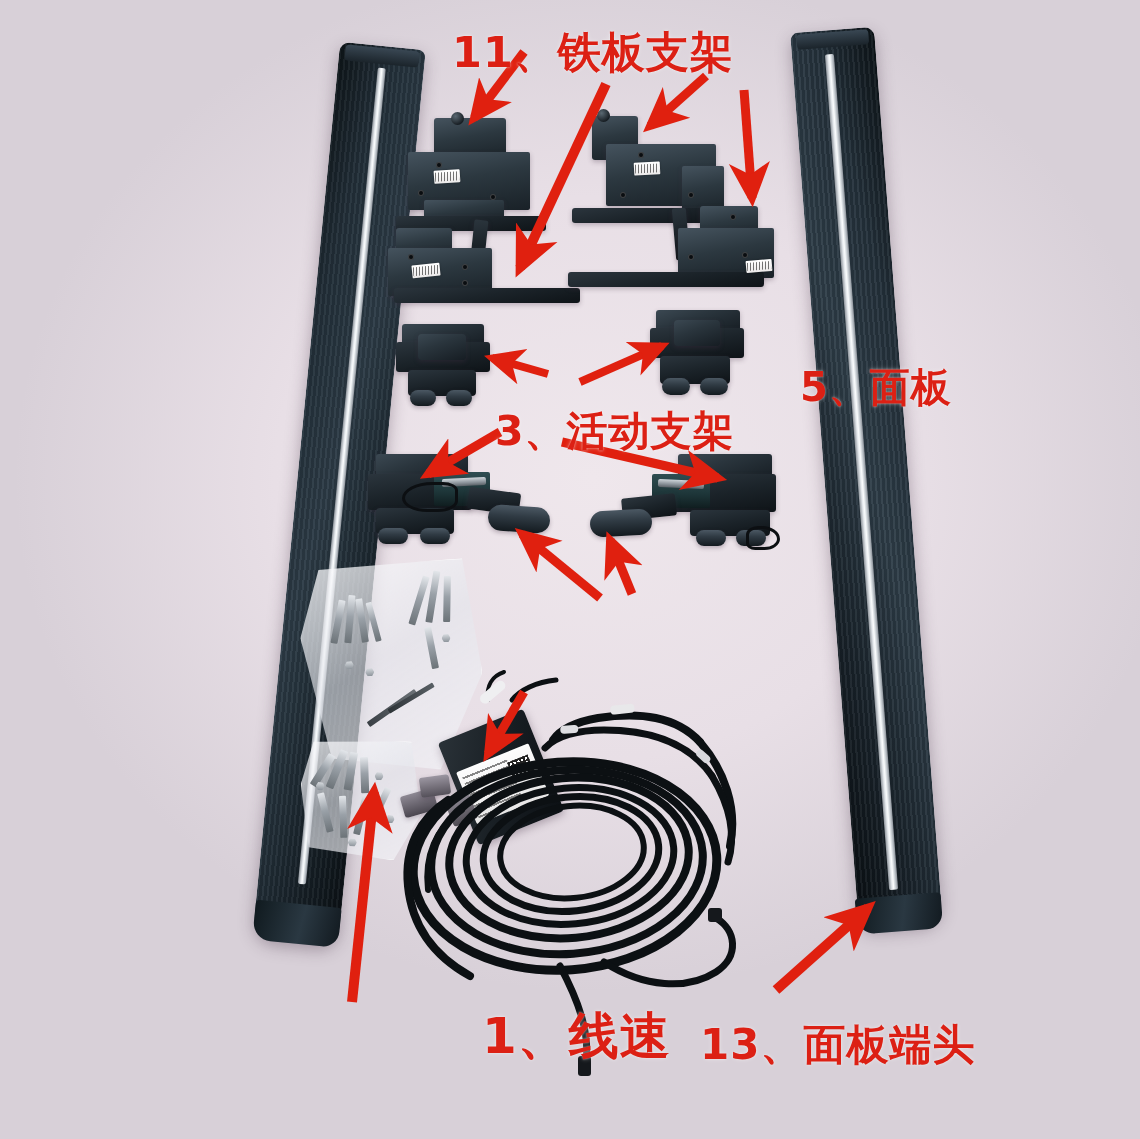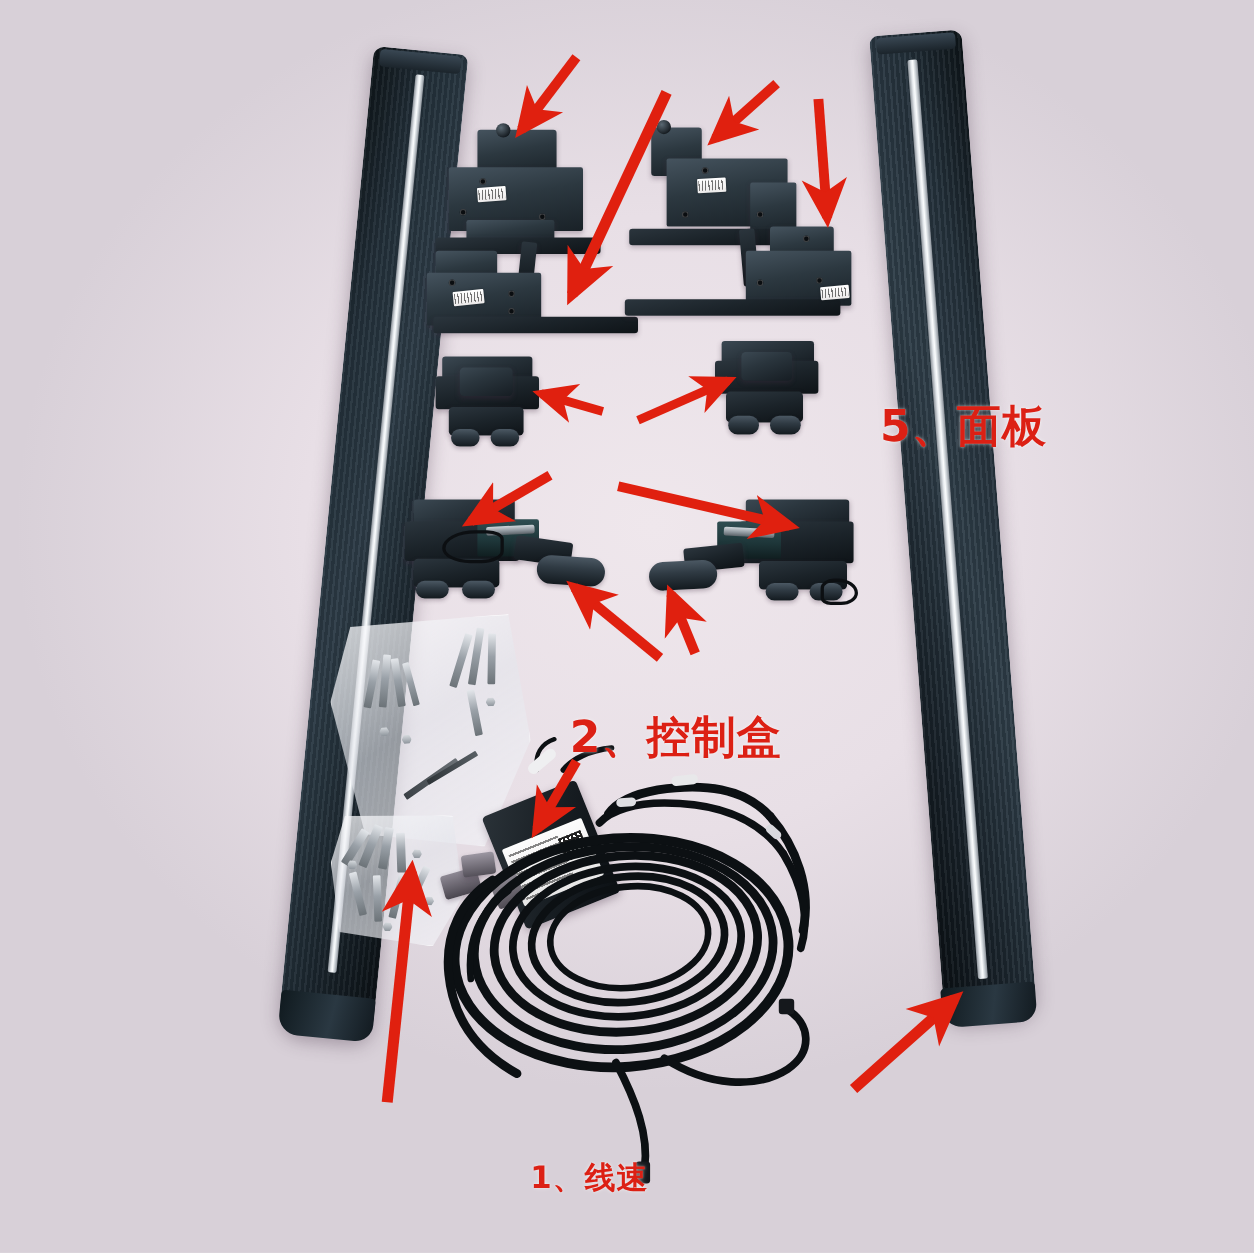--- a/index.html
+++ b/index.html
@@ -181,21 +181,21 @@
     white-space: nowrap;
     letter-spacing: 1px;
     text-shadow: 0 0 2px rgba(255,255,255,.55), 0 0 5px rgba(255,255,255,.35);
   }
   #lbl-11 { left: 452px; top: 24px;  font-size: 43px; }
   #lbl-5  { left: 800px; top: 360px; font-size: 40px; z-index: 3; }
   #lbl-3  { left: 495px; top: 404px; font-size: 41px; }
   #lbl-10 { left: 612px; top: 578px; font-size: 41px; }
   #lbl-2  { left: 518px; top: 643px; font-size: 40px; }
   #lbl-12 { left: 152px; top: 1014px; font-size: 42px; }
-  #lbl-1  { left: 482px; top: 1052px; font-size: 28px; }
+  #lbl-1  { left: 482px; top: 1003px; font-size: 50px; }
   #lbl-13 { left: 700px; top: 1017px; font-size: 42px; }
 </style>
 </head>
 <body>
 
 <div id="stage">
 
   <div class="board" id="board-left">
     <div class="body"></div>
     <div class="topcut"></div>
@@ -413,17 +413,19 @@
       <path d="M 632 594 L 610 540" stroke-width="9"></path>
 
       <path d="M 524 692 L 488 754" stroke-width="9"></path>
 
       <path d="M 352 1002 L 374 792" stroke-width="10"></path>
 
       <path d="M 776 990 L 868 908" stroke-width="10"></path>
     </g>
   </svg>
 
+  <div class="lbl" id="lbl-11">11、铁板支架</div>
   <div class="lbl" id="lbl-5">5、面板</div>
-  <div class="lbl" id="lbl-2">2、控制盒</div>
+  <div class="lbl" id="lbl-3">3、活动支架</div>
   <div class="lbl" id="lbl-1">1、线速</div>
+  <div class="lbl" id="lbl-13">13、面板端头</div>
 
 </div>
 
 </body></html>

